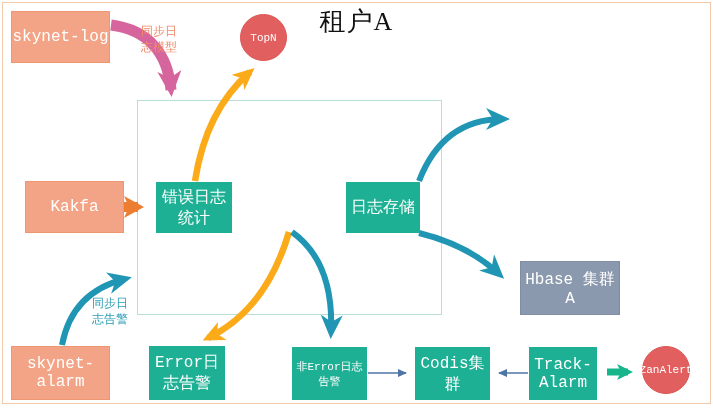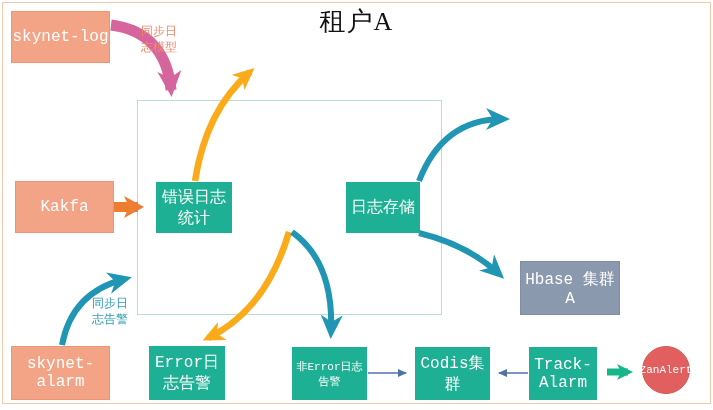--- a/index.html
+++ b/index.html
@@ -105,28 +105,31 @@
 
     <path d="M 528,373 L 499,373" fill="none" style="stroke:var(--thinBlue,#4f74a8)" stroke-width="1.5" marker-end="url(#mk-blue)"></path>
 
     <path d="M 607,372 L 628,372" fill="none" style="stroke:var(--arrowGreen,#17b58a)" stroke-width="7" marker-end="url(#mk-green)"></path>
   </svg>
 
   <div class="node salmon" style="left:11px;top:11px;width:99px;height:52px;">
     <span>skynet-log</span>
   </div>
 
-  <div class="node salmon" style="left:15px;top:181px;width:99px;height:52px;">
+  <div class="node salmon" style="left:25px;top:181px;width:99px;height:52px;">
     <span>Kakfa</span>
   </div>
 
   <div class="node salmon" style="left:11px;top:346px;width:99px;height:54px;">
     <span>skynet-alarm</span>
   </div>
 
+  <div class="node circle" style="left:240px;top:14px;width:47px;height:47px;">
+    <span>TopN</span>
+  </div>
 
   <div class="node circle" style="left:642px;top:346px;width:48px;height:48px;">
     <span>ZanAlert</span>
   </div>
 
   <div class="node green" style="left:156px;top:182px;width:76px;height:51px;">
     <span>错误日志统计</span>
   </div>
 
 

